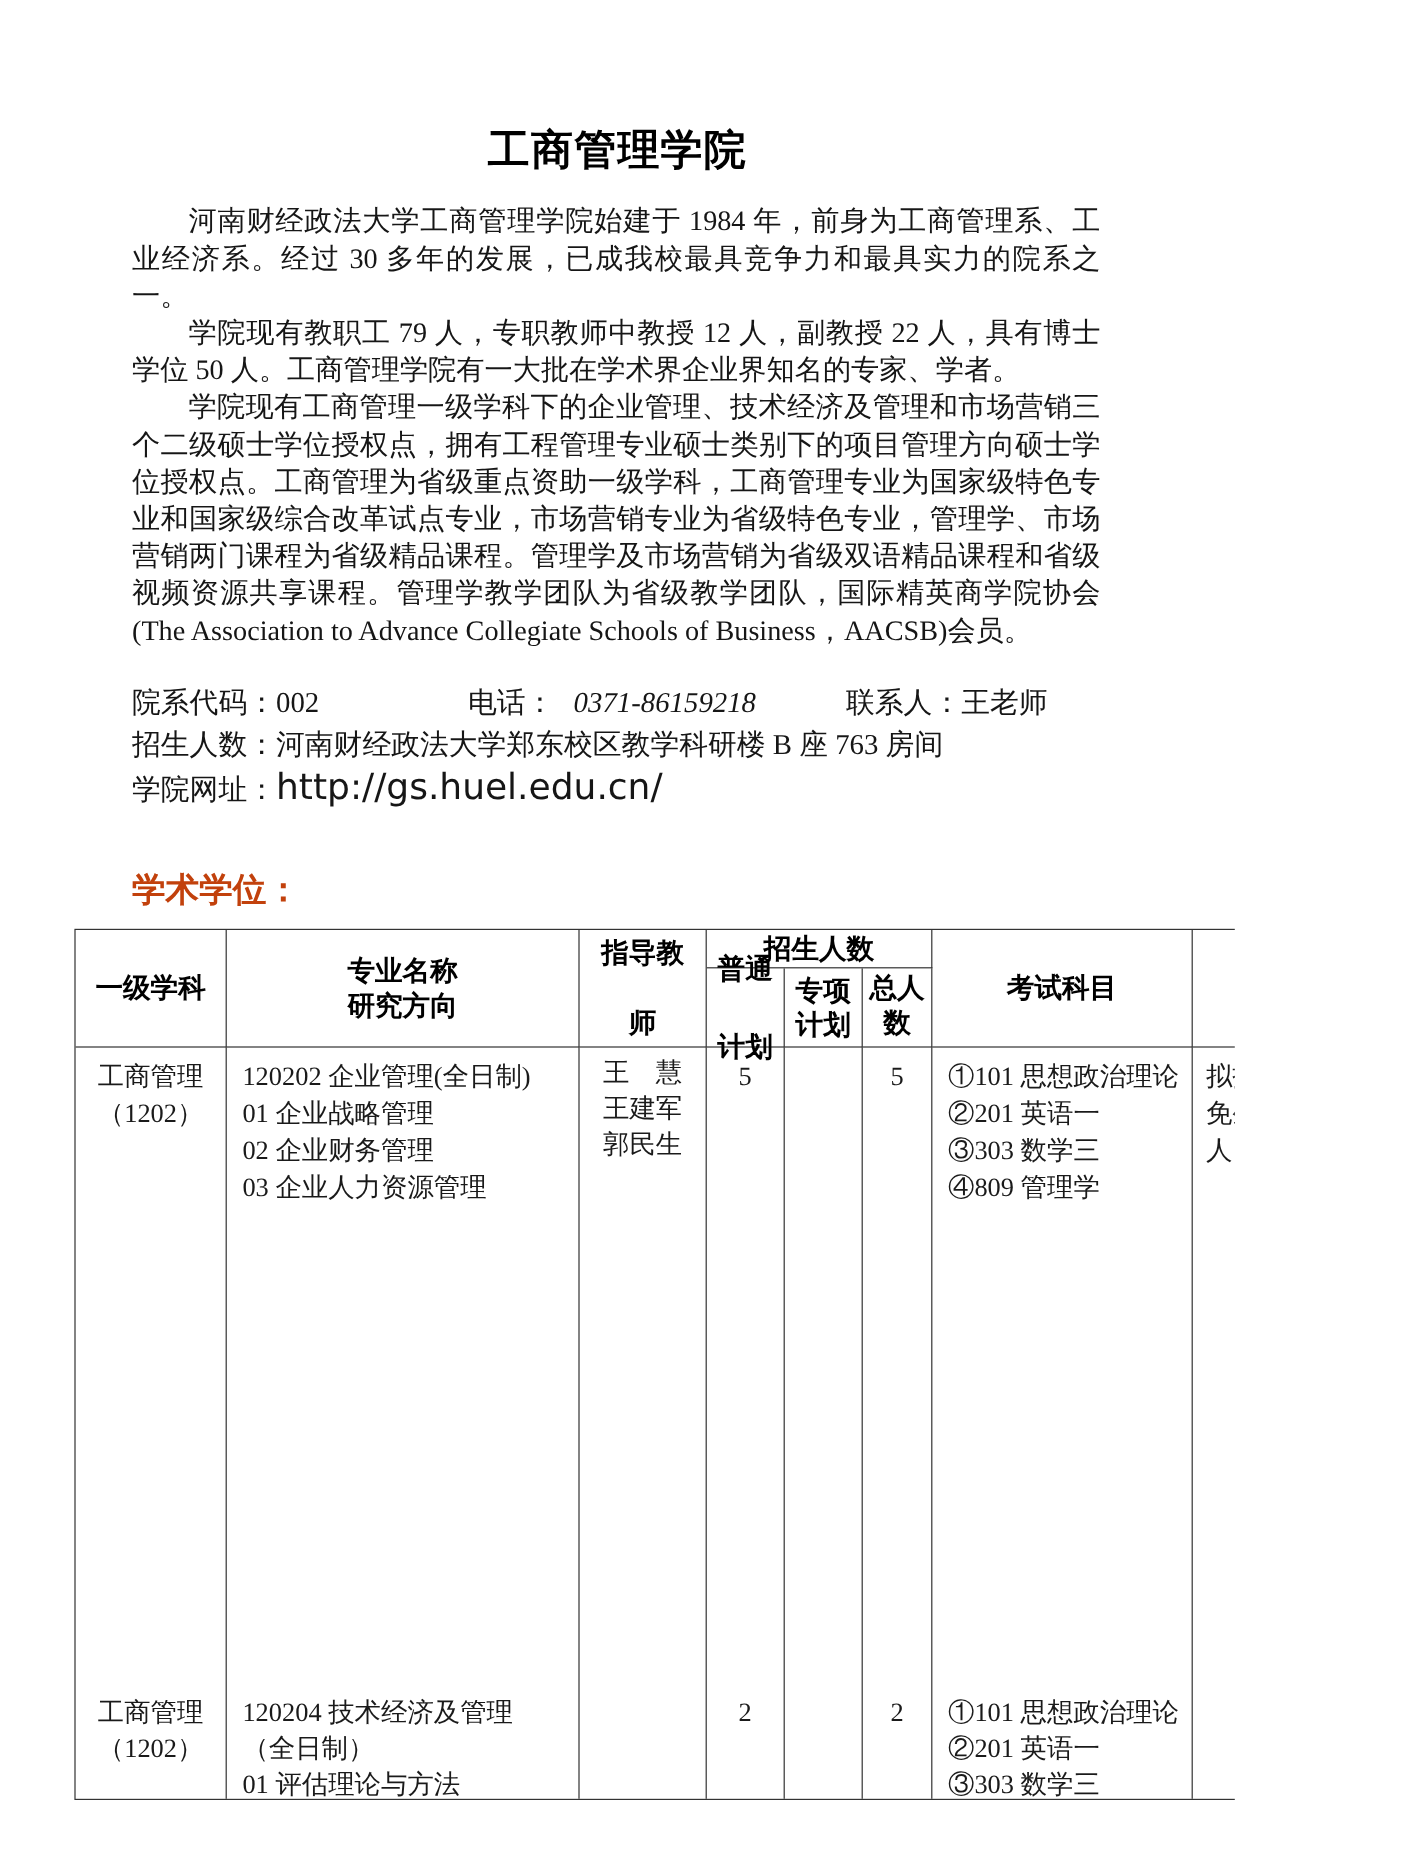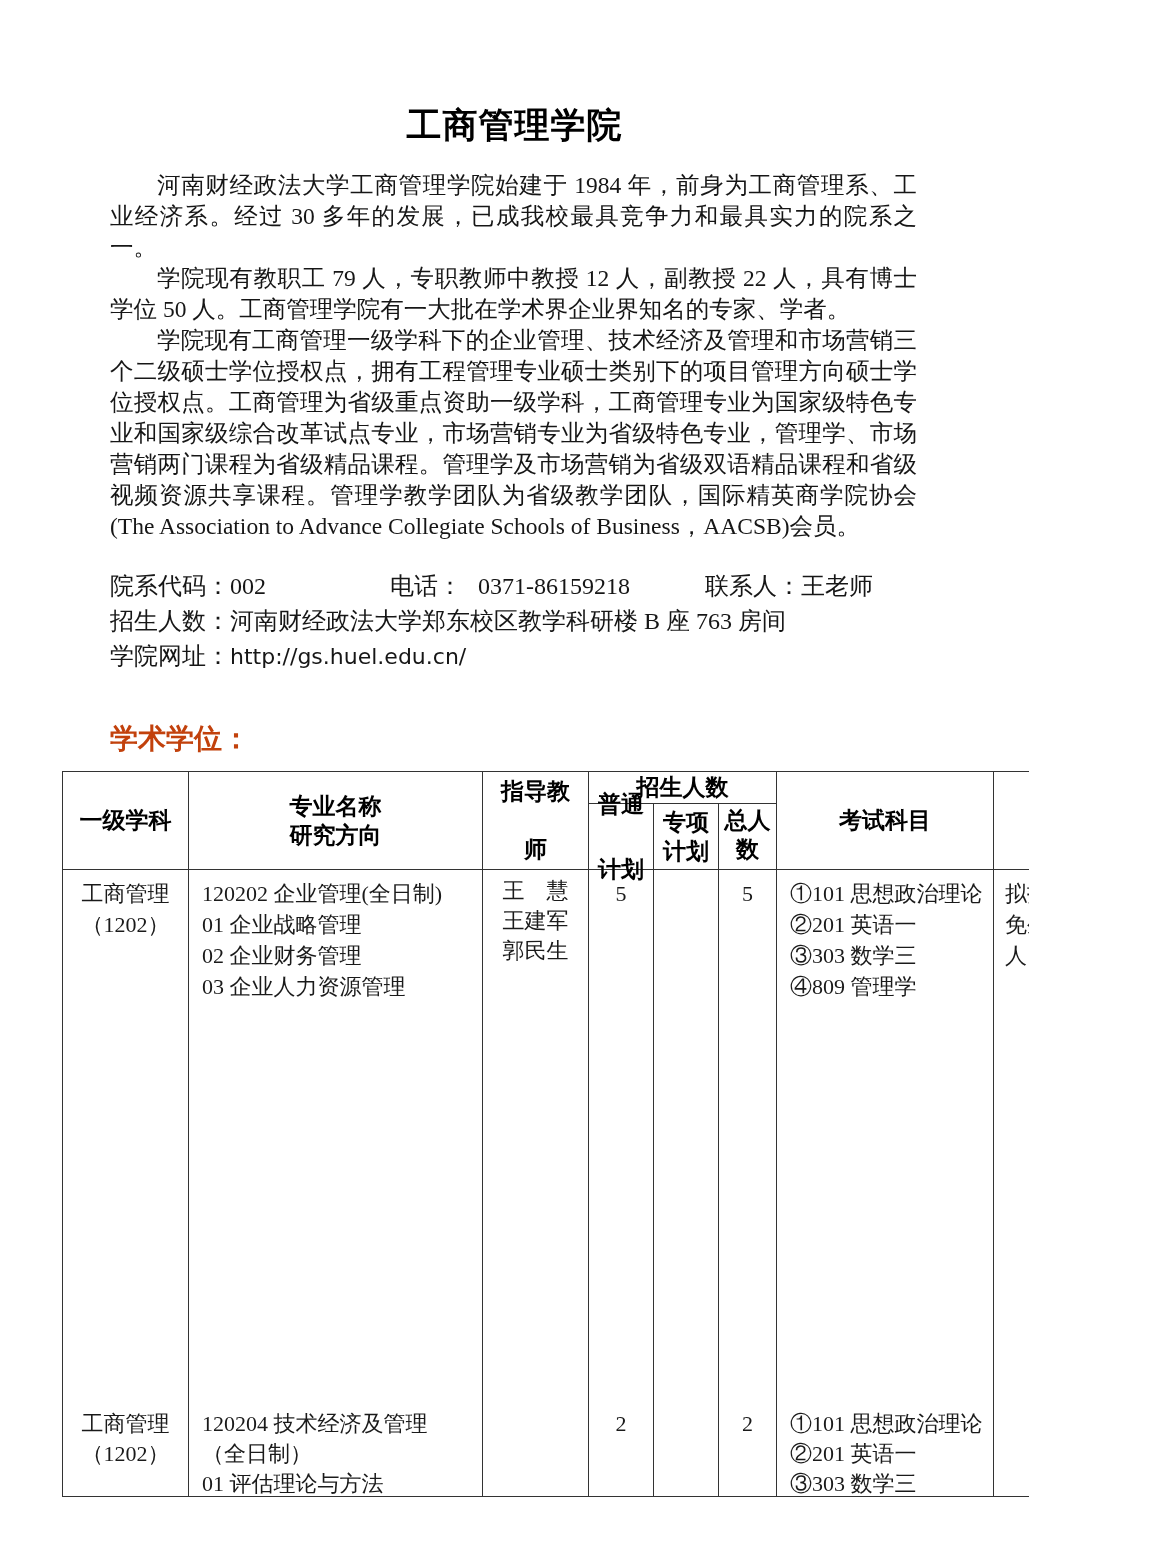--- a/index.html
+++ b/index.html
@@ -13,22 +13,22 @@
     font-family:"DejaVu Sans","Liberation Sans",sans-serif;
     font-weight:bold; font-size:35px; letter-spacing:1px; color:#000;
   }
   .intro { margin:21px 112px 0 110px; font-size:23.5px; line-height:31px; text-align:justify; }
   .intro p { margin:0; text-indent:2em; }
 
   .contact { margin:27px 112px 0 110px; font-size:24px; line-height:35px; }
   .contact-line { white-space:nowrap; }
   .seg1 { display:inline-block; width:280px; }
   .seg2 { display:inline-block; width:315px; }
-  .phone-val { margin-left:16px; }
-  .url { font-family:"DejaVu Sans","Liberation Sans",sans-serif; font-size:22px; }
+  .phone-val { margin-left:16px;font-style:italic; }
+  .url { font-family:"DejaVu Sans","Liberation Sans",sans-serif; font-size:30px; }
 
   .section-heading { margin:46px 0 0 110px; font-size:28px; font-weight:bold; color:#c2410c; font-family:"Liberation Serif","DejaVu Serif",serif; }
 
   .table {
     margin:13px 0 0 62px; width:1050px; box-sizing:border-box;
     display:grid;
     grid-template-columns:126px 294px 106px 65px 65px 58px 217px 1fr;
     grid-template-rows:32px 66px 533px 93px;
     border:1.5px solid #333;
     font-size:22px; color:#1a1a1a;

